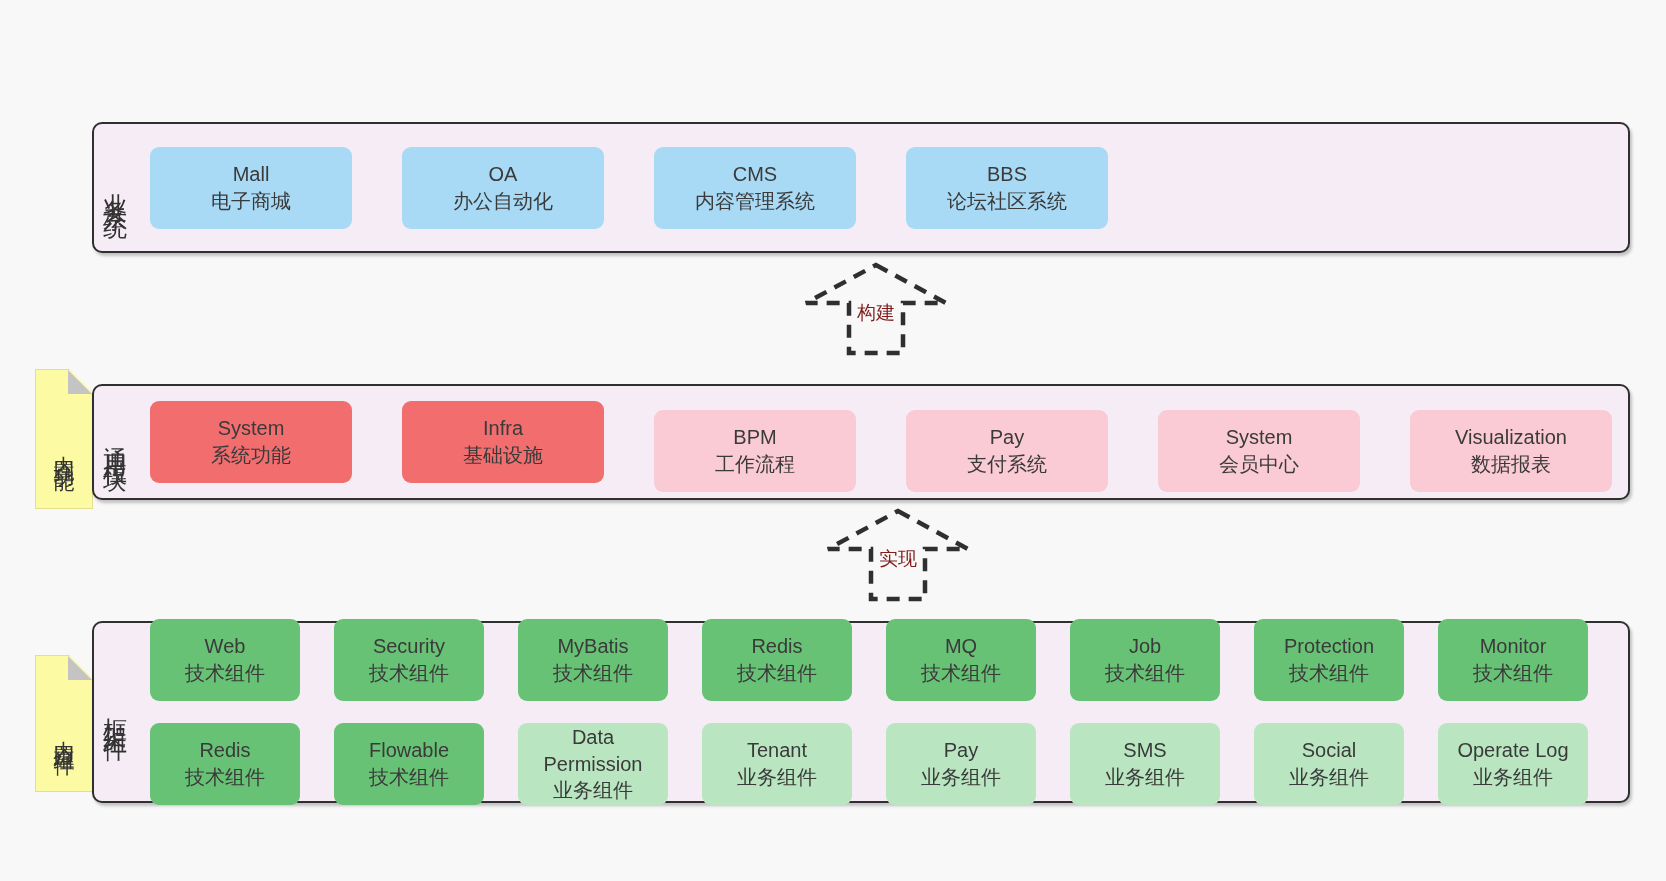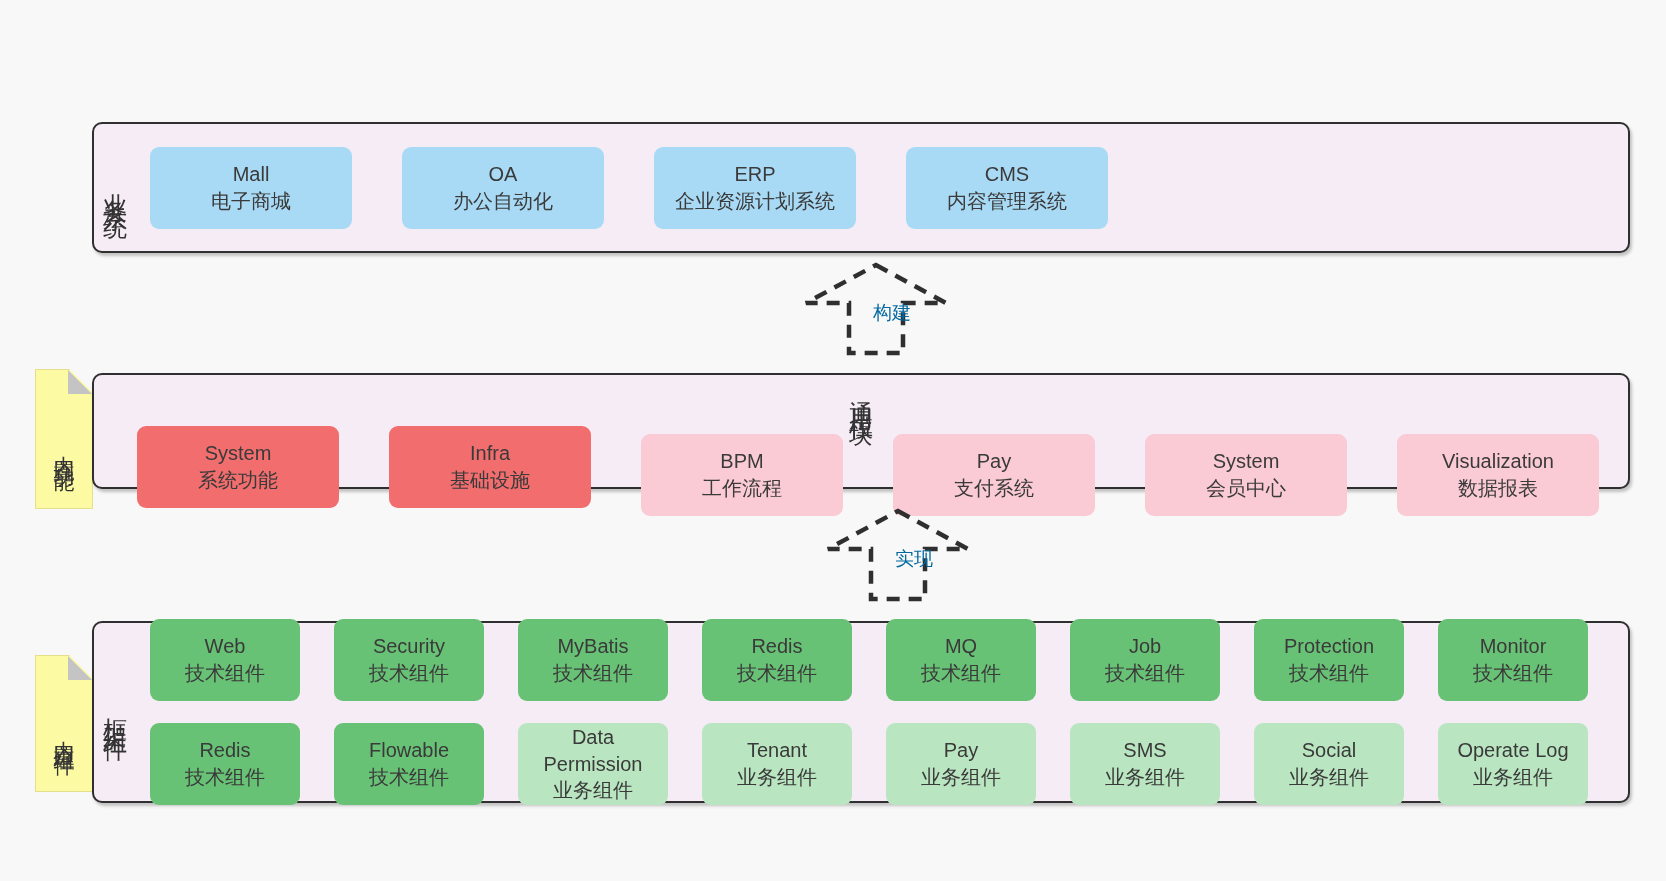--- a/index.html
+++ b/index.html
@@ -3,21 +3,21 @@
 <meta charset="utf-8">
 <style>
   html,body{margin:0;padding:0;}
   body{background:#f8f8f8;font-family:"Liberation Sans","DejaVu Sans",sans-serif;color:#3a3a3a;}
   #canvas{position:relative;width:1666px;height:881px;background:#f8f8f8;overflow:hidden;}
 
   .layer{position:absolute;left:92px;width:1538px;background:#f6ecf5;border:2px solid #2f2f2f;
          border-radius:10px;box-shadow:2px 3px 3px rgba(70,70,70,.3);display:flex;align-items:center;
          box-sizing:border-box;z-index:2;}
   .layer-top{top:122px;height:131px;}
-  .layer-mid{top:373px;height:116px;flex-direction:column;}
+  .layer-mid{top:384px;height:116px;}
   .layer-bot{top:621px;height:182px;justify-content:flex-end;}
 
   .layer-label{width:42px;flex:0 0 42px;display:flex;align-items:center;justify-content:center;
                writing-mode:vertical-rl;text-orientation:upright;font-size:24px;letter-spacing:7px;
                color:#333;align-self:center;}
   .boxes{flex:1;display:flex;gap:50px;padding-left:14px;align-items:center;}
   .rows{flex:1;display:flex;flex-direction:column;gap:22px;padding-left:14px;}
   .rows .boxes{padding-left:0;gap:34px;}
 
   .box{height:82px;border-radius:9px;display:flex;flex-direction:column;align-items:center;
@@ -39,45 +39,45 @@
   .note-fold{position:absolute;top:0;right:0;width:24px;height:24px;background:#c4c4c4;
              clip-path:polygon(0 0,100% 100%,0 100%);}
   .note-text{position:absolute;top:26px;left:0;width:100%;height:calc(100% - 32px);
              display:flex;align-items:center;justify-content:center;writing-mode:vertical-rl;
              text-orientation:upright;font-size:21px;letter-spacing:5px;color:#333;}
 
   .arrow{position:absolute;width:152px;height:98px;z-index:3;}
   .arrow-1{left:800px;top:260px;}
   .arrow-2{left:822px;top:506px;}
   .arrow svg{position:absolute;inset:0;}
-  .arrow-label{position:absolute;top:40px;left:16px;width:100%;text-align:center;font-size:19px;color:#0369a1;}
+  .arrow-label{position:absolute;top:40px;left:0;width:100%;text-align:center;font-size:19px;color:#7f1d1d;}
 </style>
 </head>
 <body>
 
 <div id="canvas">
 
   <div class="layer layer-top">
     <div class="layer-label">业务系统</div>
     <div class="boxes">
       <div class="box box-w202 v-blue">
         <div>Mall</div>
         <div>电子商城</div>
       </div>
       <div class="box box-w202 v-blue">
         <div>OA</div>
         <div>办公自动化</div>
       </div>
       <div class="box box-w202 v-blue">
-        <div>ERP</div>
-        <div>企业资源计划系统</div>
-      </div>
-      <div class="box box-w202 v-blue">
         <div>CMS</div>
         <div>内容管理系统</div>
+      </div>
+      <div class="box box-w202 v-blue">
+        <div>BBS</div>
+        <div>论坛社区系统</div>
       </div>
     </div>
   </div>
 
   <div class="arrow arrow-1">
     <svg viewBox="0 0 152 98">
       <path d="M76 5 L146 43 L103 43 L103 93 L49 93 L49 43 L6 43 Z" fill="none" stroke="#2f2f2f" stroke-width="4.5" stroke-dasharray="13 9"></path>
     </svg>
     <div class="arrow-label">构建</div>
   </div>

